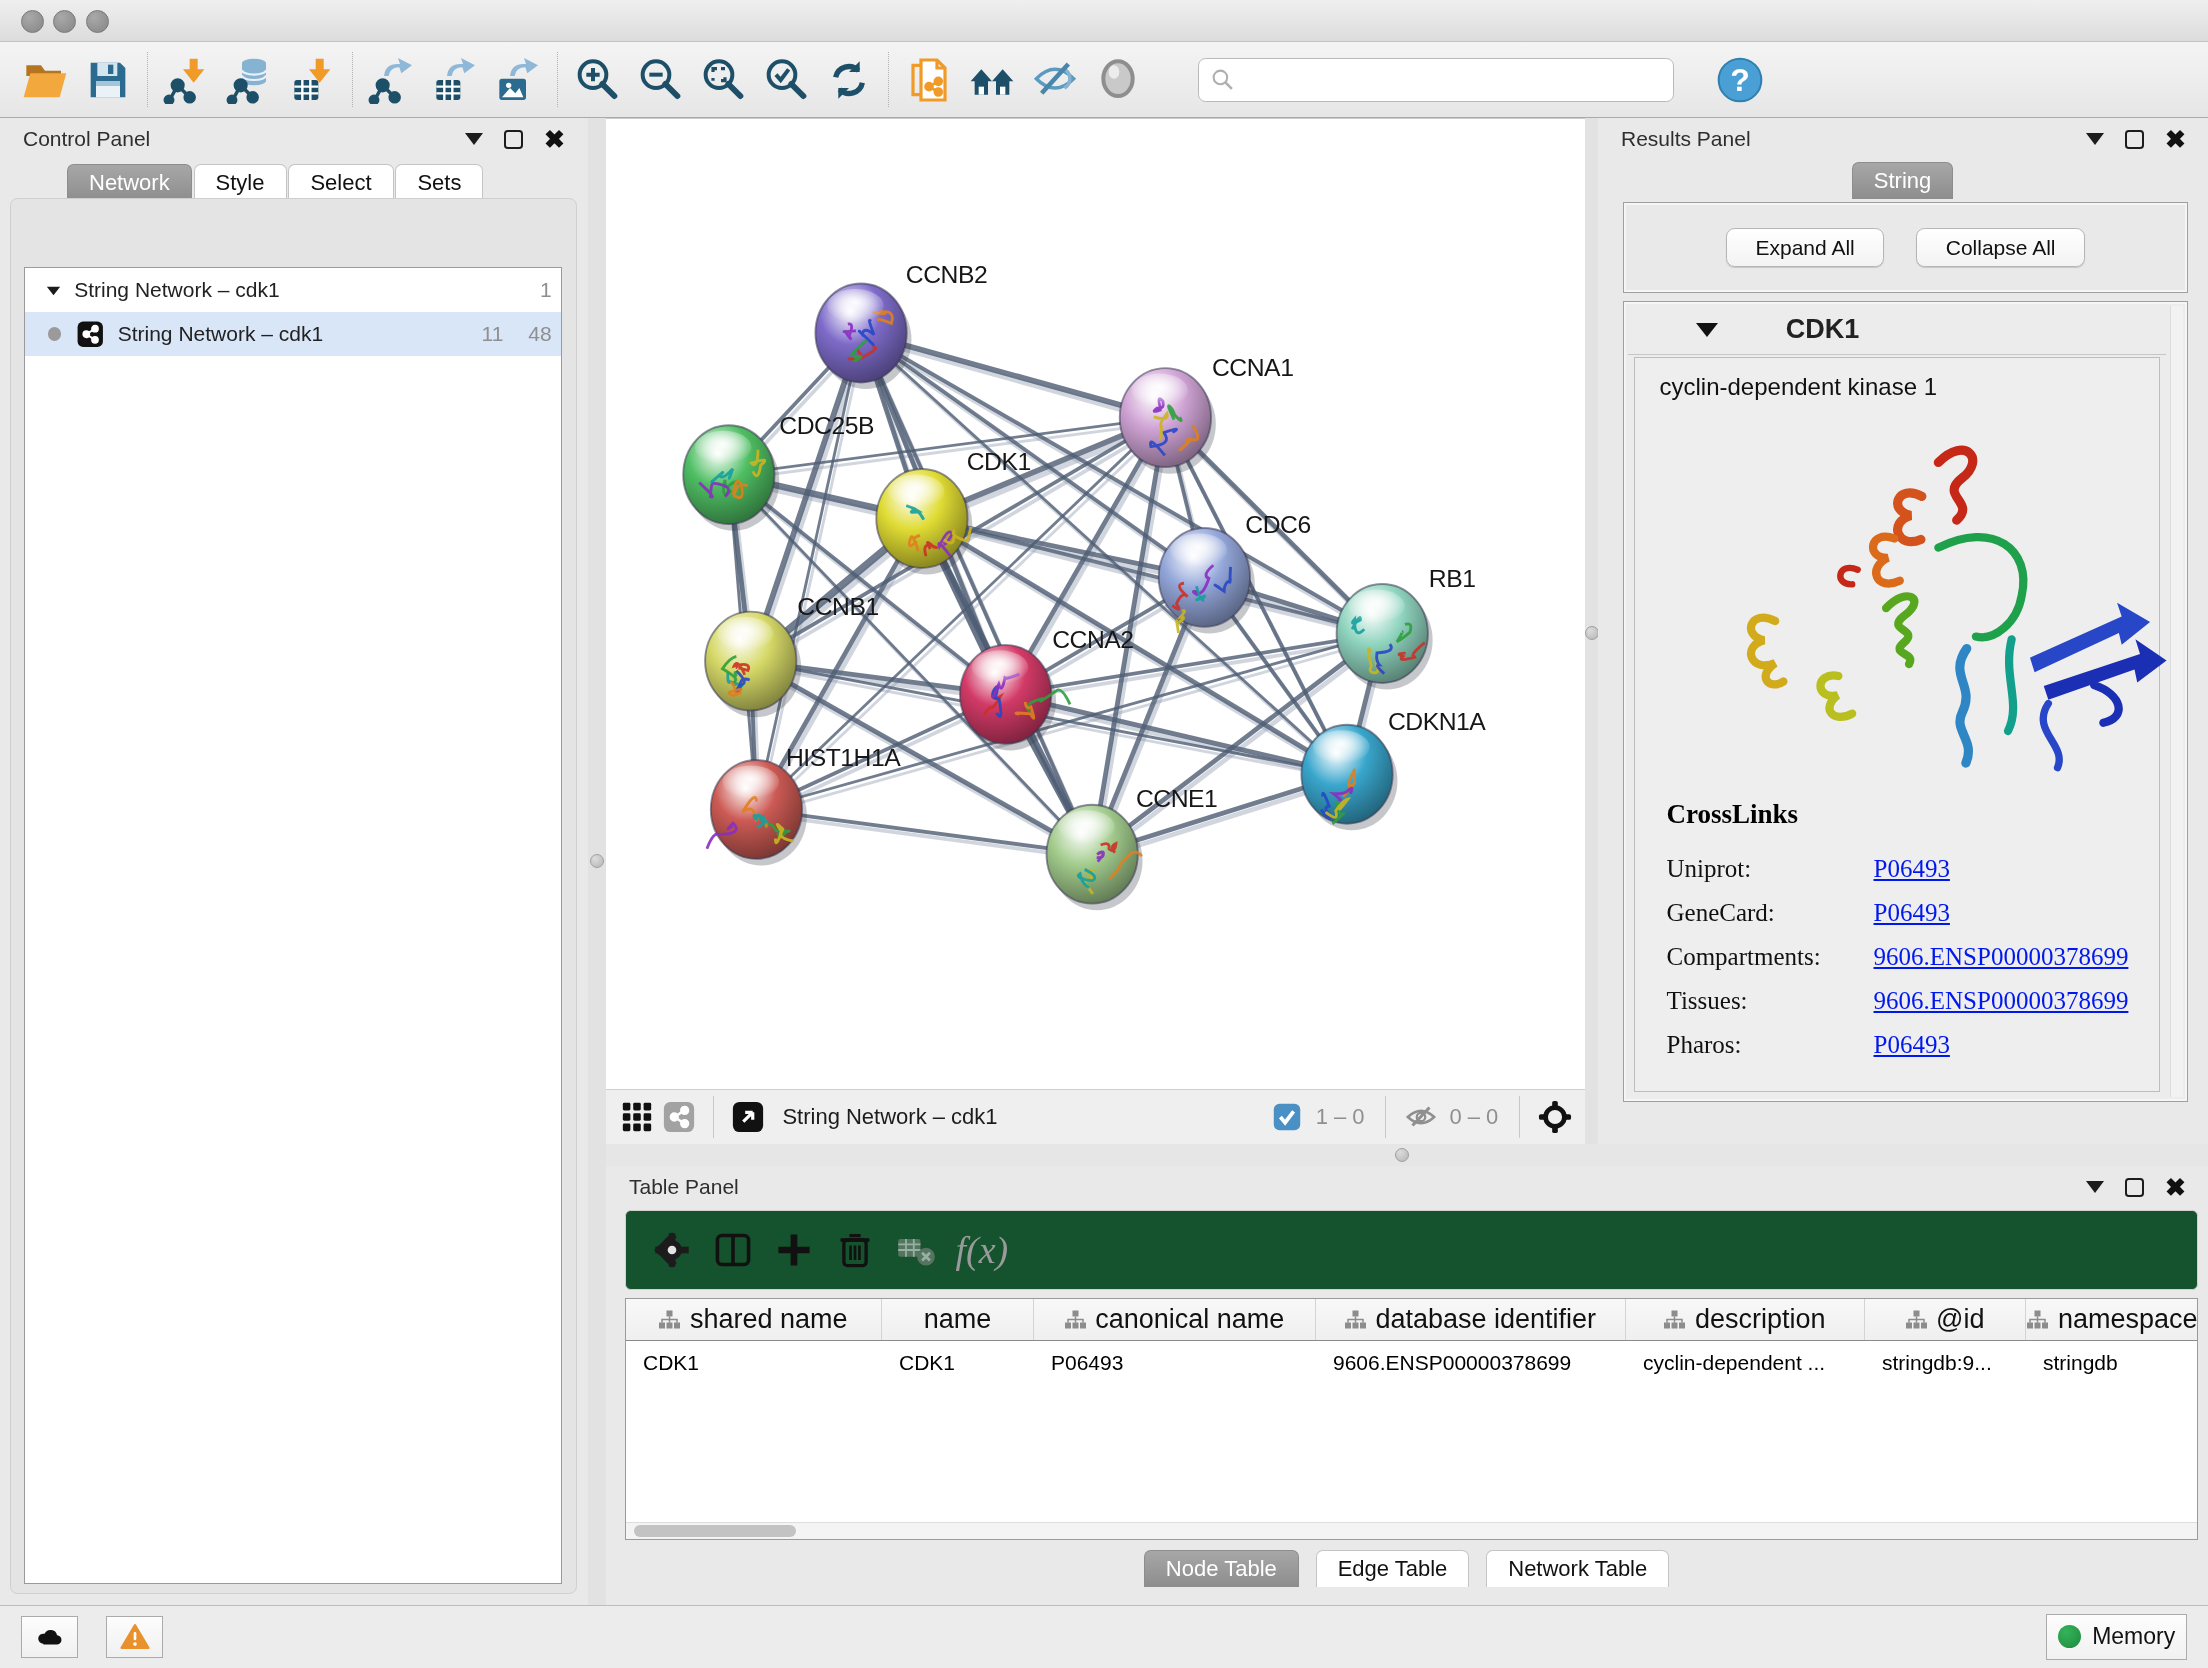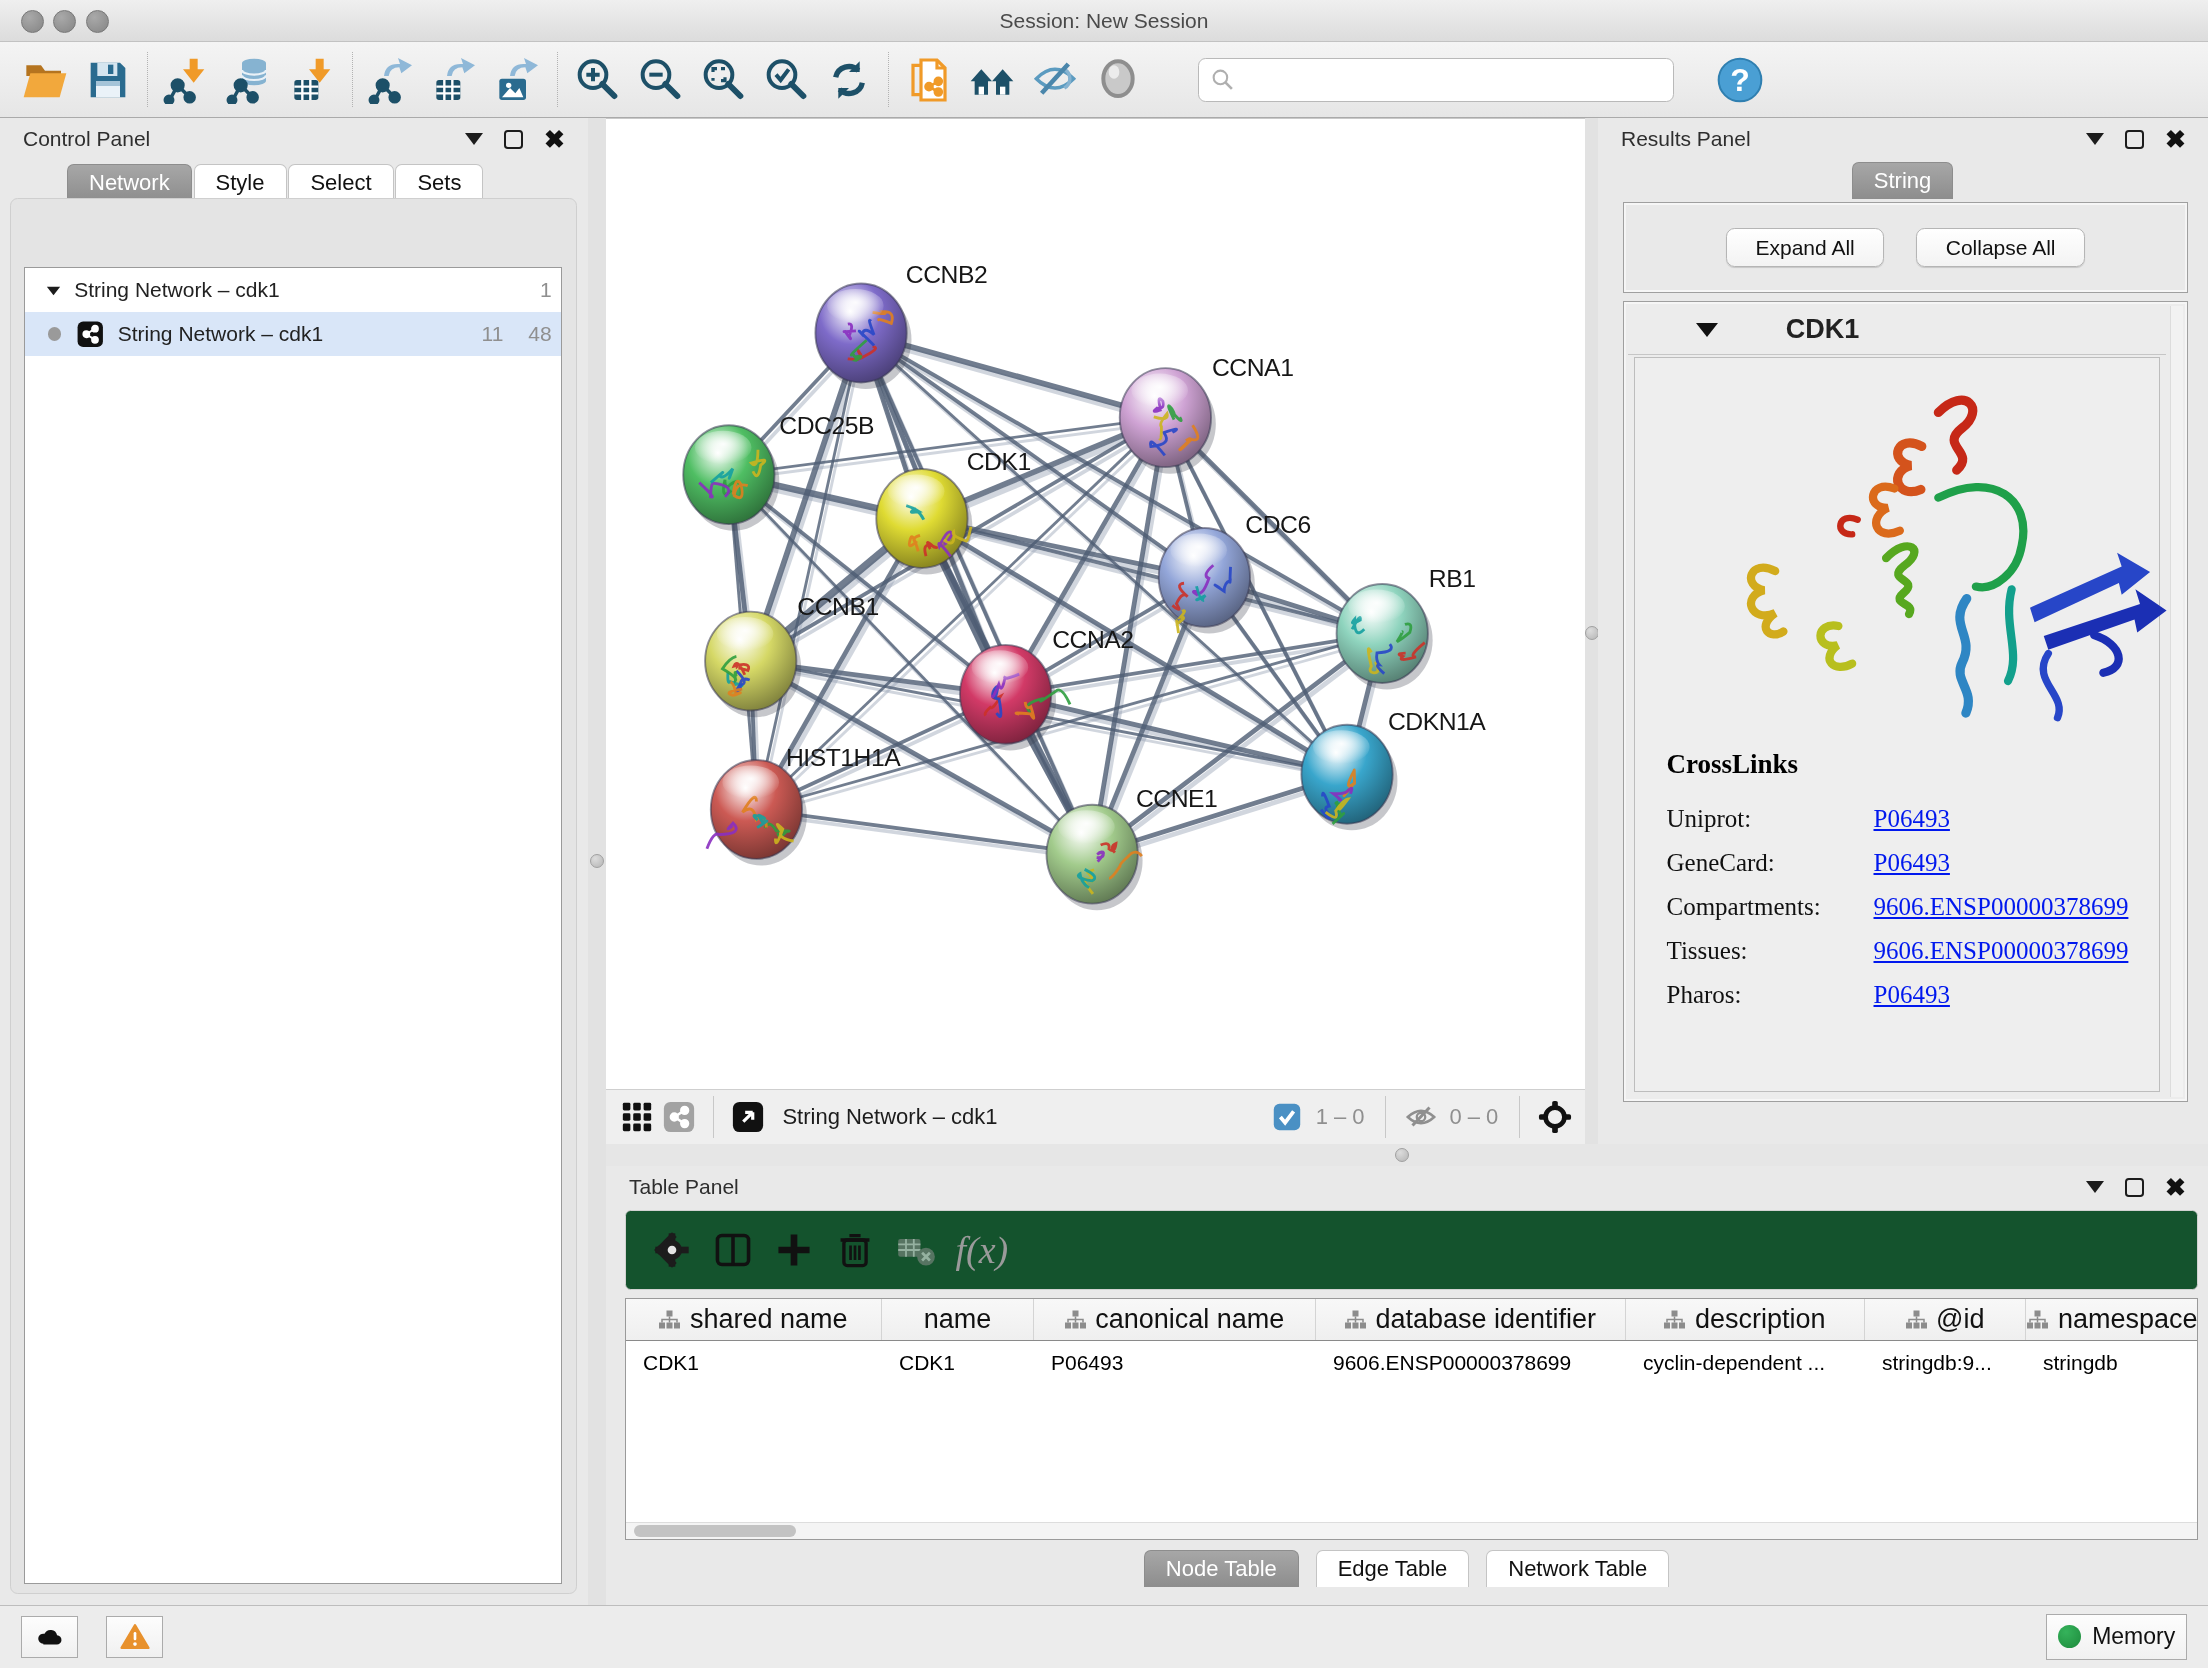--- a/index.html
+++ b/index.html
@@ -115,21 +115,20 @@
   #memory-dot { width:23px; height:23px; border-radius:50%; background:radial-gradient(circle at 35% 30%, #35b35b, #1d8a3c); }
   .net-label { font-size:26px; fill:#161616; letter-spacing:-0.5px; }
 </style>
 </head>
 <body>
 
 <div id="titlebar">
   <div class="traffic" style="left:21px"></div>
   <div class="traffic" style="left:53px"></div>
   <div class="traffic" style="left:86px"></div>
-  <div id="win-title">Session: New Session</div>
 </div>
 
 <div id="toolbar">
   <div class="tbtn">
     <svg viewBox="0 0 36 36">
         <path d="M4 7h11l3 4h12v4H4z" fill="#b5741f"></path>
         <path d="M2 31 7 13h27l-5 18z" fill="#f2a83c"></path>
       </svg>
   </div>
   <div class="tbtn">
@@ -710,20 +709,21 @@
   </div>
   <div id="rp-tab">
     <span class="tab sel">String</span>
   </div>
   <div id="rp-box2">
     <div id="sec-header">
       <span class="tri" style="border-top-color:#111"></span>
       <span id="sec-title">CDK1</span>
     </div>
     <div id="sec-body">
+      <div id="sec-desc">cyclin-dependent kinase 1</div>
       <svg id="structure" width="514" height="385" viewBox="0 0 560 420">
         <g fill="none" stroke-linecap="round">
           <path d="M300,55 C330,25 352,52 326,72 C300,92 342,98 320,118" stroke="#c62817" stroke-width="10"></path>
           <path d="M282,92 C255,78 245,108 270,113 C245,120 255,150 281,139" stroke="#d4531c" stroke-width="10"></path>
           <path d="M252,138 C225,128 220,160 245,159 C222,170 232,196 258,184" stroke="#db6a1b" stroke-width="9"></path>
           <path d="M212,172 C190,163 186,189 206,188" stroke="#c62817" stroke-width="7"></path>
           <path d="M122,228 C95,214 85,244 110,249 C85,255 95,285 122,274 C101,289 116,304 131,294" stroke="#d2ab1c" stroke-width="9"></path>
           <path d="M191,288 C165,283 165,314 190,309 C171,324 186,340 206,329" stroke="#b8bf1e" stroke-width="9"></path>
           <path d="M243,214 C267,189 287,205 263,222 C241,239 281,236 262,252 C247,265 276,262 268,275" stroke="#57a81f" stroke-width="9"></path>
           <path d="M300,148 C360,118 402,150 391,200 C386,230 361,250 341,245" stroke="#1fa04a" stroke-width="9"></path>

